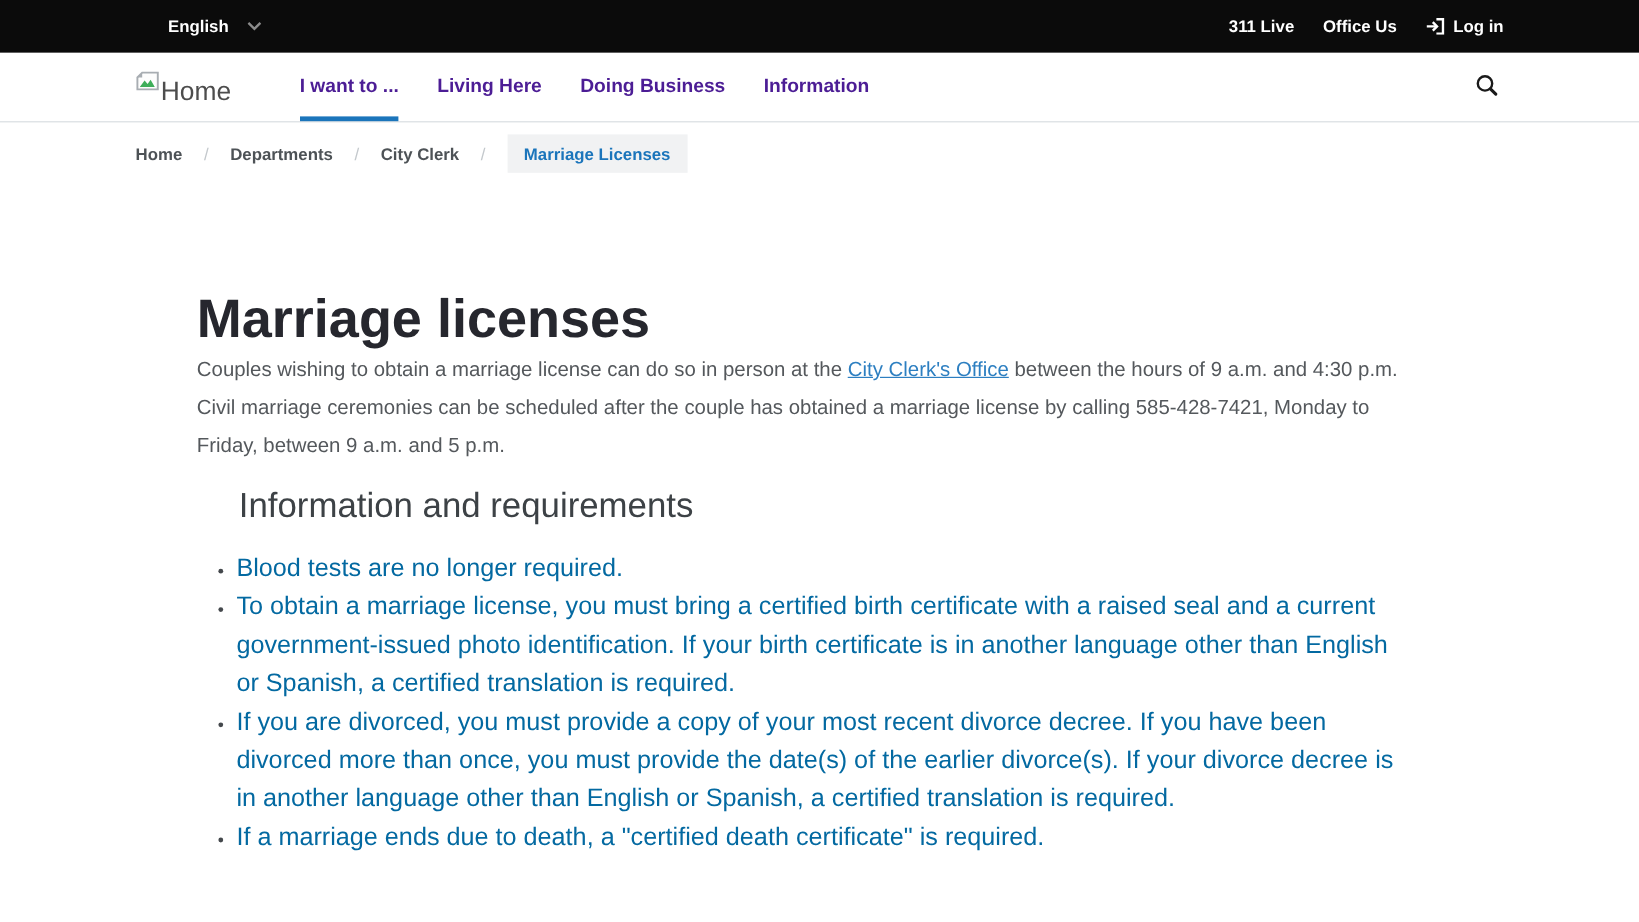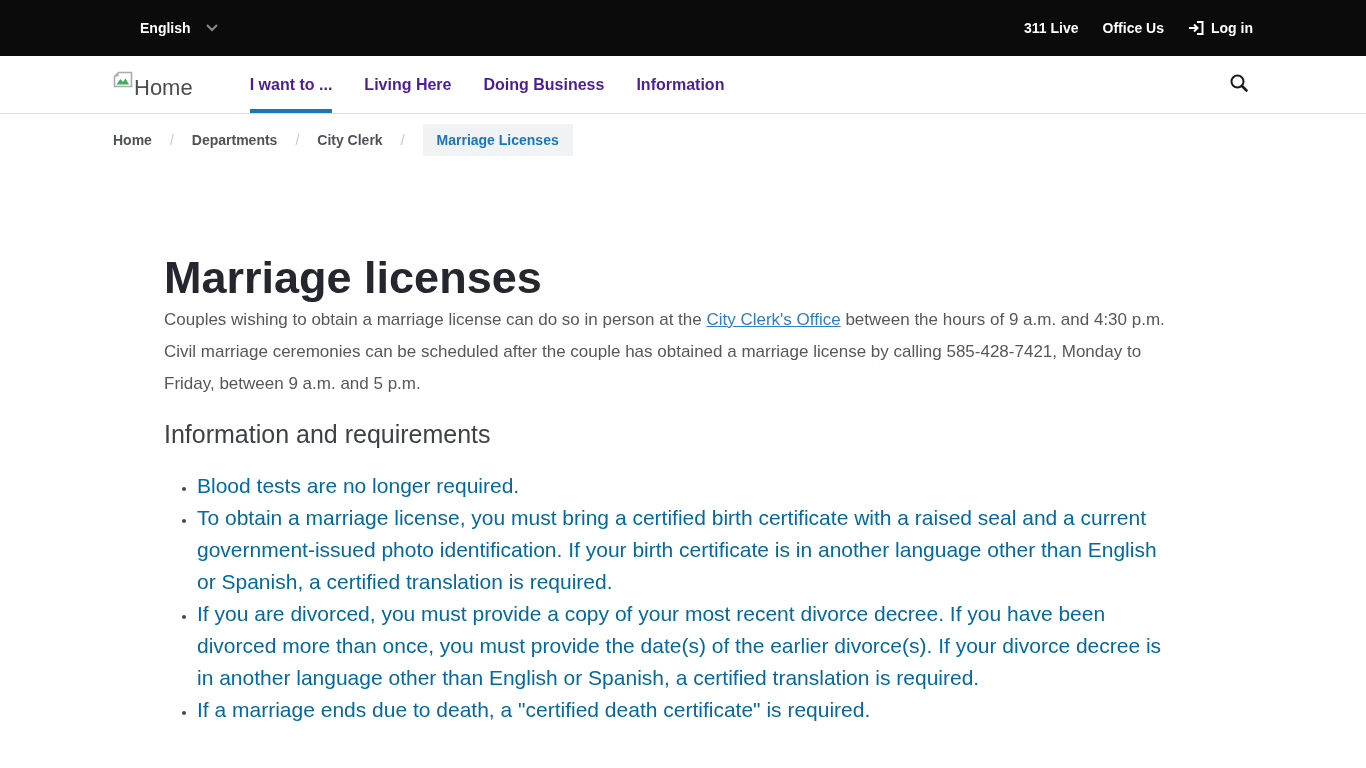--- a/index.html
+++ b/index.html
@@ -1,20 +1,20 @@
 <!DOCTYPE html>
 <html><head>
 <meta charset="utf-8">
 <style>
   * { margin:0; padding:0; box-sizing:border-box; }
   html,body { width:1366px; height:768px; background:#ffffff; overflow:hidden;
               font-family:"Liberation Sans", sans-serif; }
 
   
-  .topbar { height:56px; background:#0b0b0b; display:flex; align-items:center;
+  .topbar { height:44px; background:#0b0b0b; display:flex; align-items:center;
             color:#ffffff; font-size:14px; font-weight:bold; }
   .lang-select { margin-left:140px; display:flex; align-items:center; gap:15px; cursor:pointer; }
   .chev-icon { display:flex; align-items:center; }
   .topbar-right { margin-left:auto; margin-right:113px; display:flex; align-items:center; gap:24px; }
   .topbar-link { color:#ffffff; text-decoration:none; cursor:pointer; }
   .login-link { display:flex; gap:7px; cursor:pointer; }
 
   
   .header { height:58px; background:#ffffff; border-bottom:1px solid #d9dee1;
             display:flex; align-items:center; padding:0 113px; }
@@ -35,22 +35,22 @@
   .crumb-sep { color:#c3c8cc; font-weight:normal; }
   .crumb.current { color:#1b75bb; background:#f1f2f3; padding:8px 14px; cursor:default; }
 
   
   .main { padding:0 166px 0 164px; }
   .page-title { margin-top:96px; font-size:45px; line-height:52px; font-weight:bold;
                 color:#26272e; }
   .intro { font-size:17px; line-height:32px; color:#54585c;
            max-width:1022px; }
   .intro a { color:#2d7fc1; text-decoration:underline; cursor:pointer; }
-  .section-heading { margin-top:16px; font-size:25px; line-height:36px; font-weight:normal;
-                     color:#3d4246; }
+  .section-heading { margin-top:16px; font-size:29px; line-height:36px; font-weight:normal;
+                     color:#3d4246;margin-left:35px; }
   .req-list { margin:18px 0 0; padding-left:33px; max-width:1003px; }
   .req-list li { font-size:21px; line-height:32px; color:#0369a1; }
   .req-list li::marker { color:#44484c; font-size:14px; }
 </style>
 </head>
 <body>
 
 <div class="topbar">
   <div class="lang-select">
     <span>English</span>

